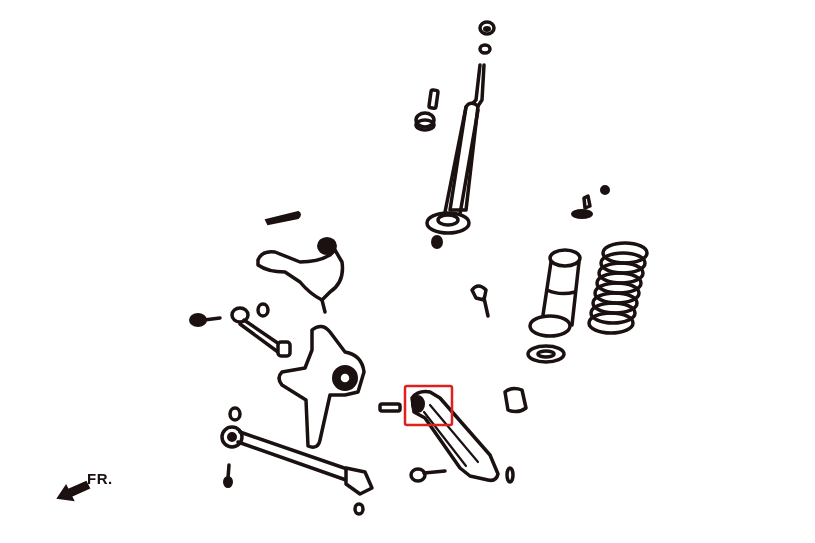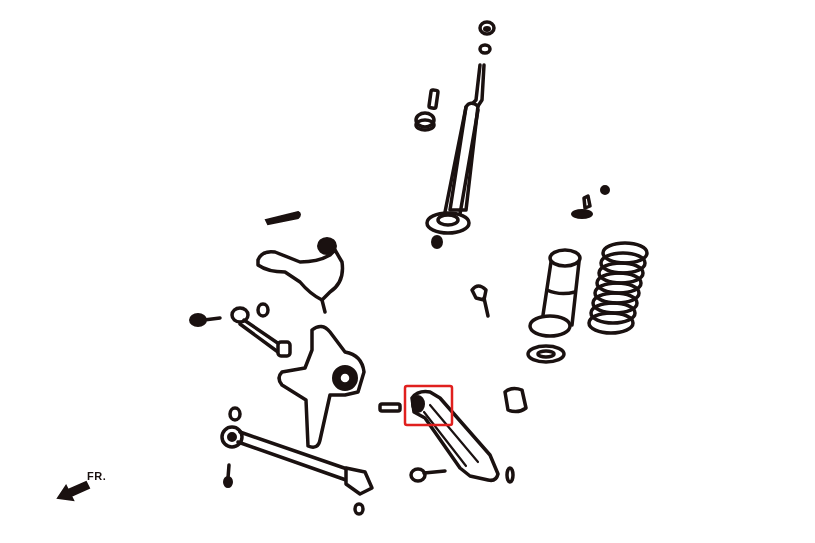--- a/index.html
+++ b/index.html
@@ -2,21 +2,21 @@
 <html><head>
   <meta charset="utf-8">
   <style>
     html, body { margin: 0; padding: 0; background: #ffffff; }
     body { width: 815px; height: 543px; position: relative; overflow: hidden; font-family: "Liberation Sans", sans-serif; }
     #diagram { position: absolute; left: 0; top: 0; width: 815px; height: 543px; }
     .part { fill: none; stroke: #1a1110; stroke-width: 3.5; stroke-linecap: round; stroke-linejoin: round; }
     .thin { fill: none; stroke: #1a1110; stroke-width: 2.2; stroke-linecap: round; stroke-linejoin: round; }
     .solid { fill: #1a1110; stroke: #1a1110; stroke-width: 2; }
     .wfill { fill: #ffffff; stroke: #1a1110; stroke-width: 3.5; stroke-linejoin: round; }
-    .fr-label { position: absolute; left: 87px; top: 470px; font-size: 11px; font-weight: bold; color: #1a1110; letter-spacing: 0.5px; }
+    .fr-label { position: absolute; left: 87px; top: 470px; font-size: 15px; font-weight: bold; color: #1a1110; letter-spacing: 0.5px; }
   </style>
 </head>
 <body>
 
 <svg id="diagram" viewBox="0 0 815 543" xmlns="http://www.w3.org/2000/svg">
 
   <g>
     <ellipse class="wfill" cx="487" cy="28" rx="7" ry="6"></ellipse>
     <ellipse class="solid" cx="487" cy="29" rx="3" ry="2"></ellipse>
   </g>

